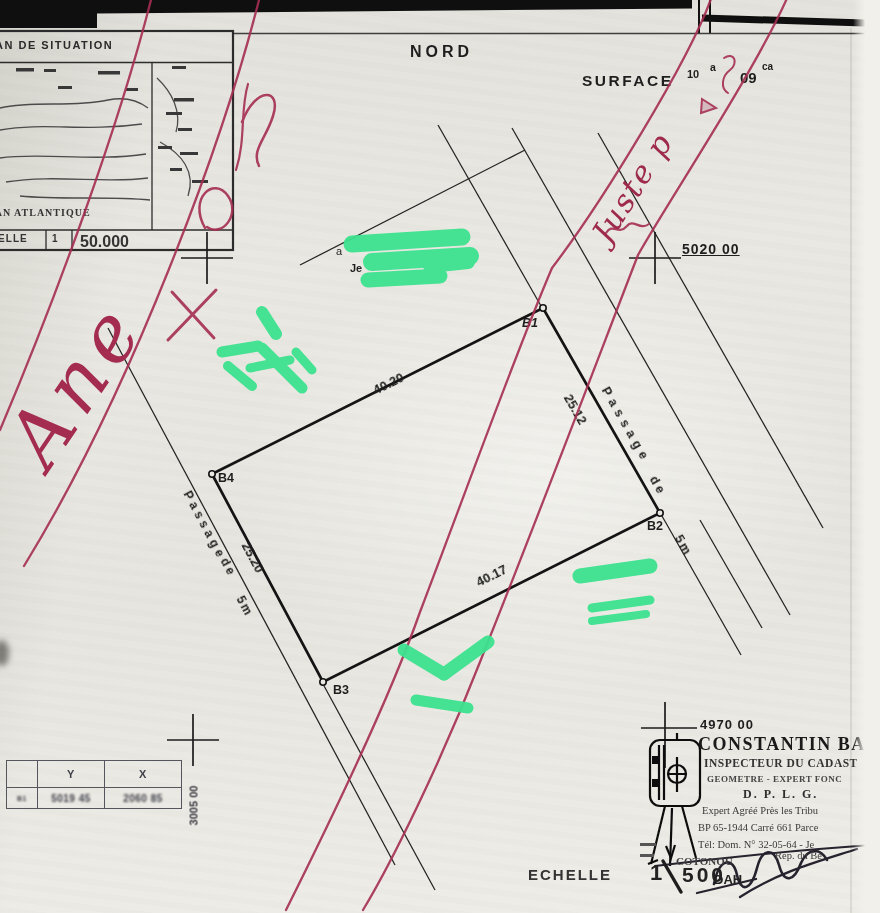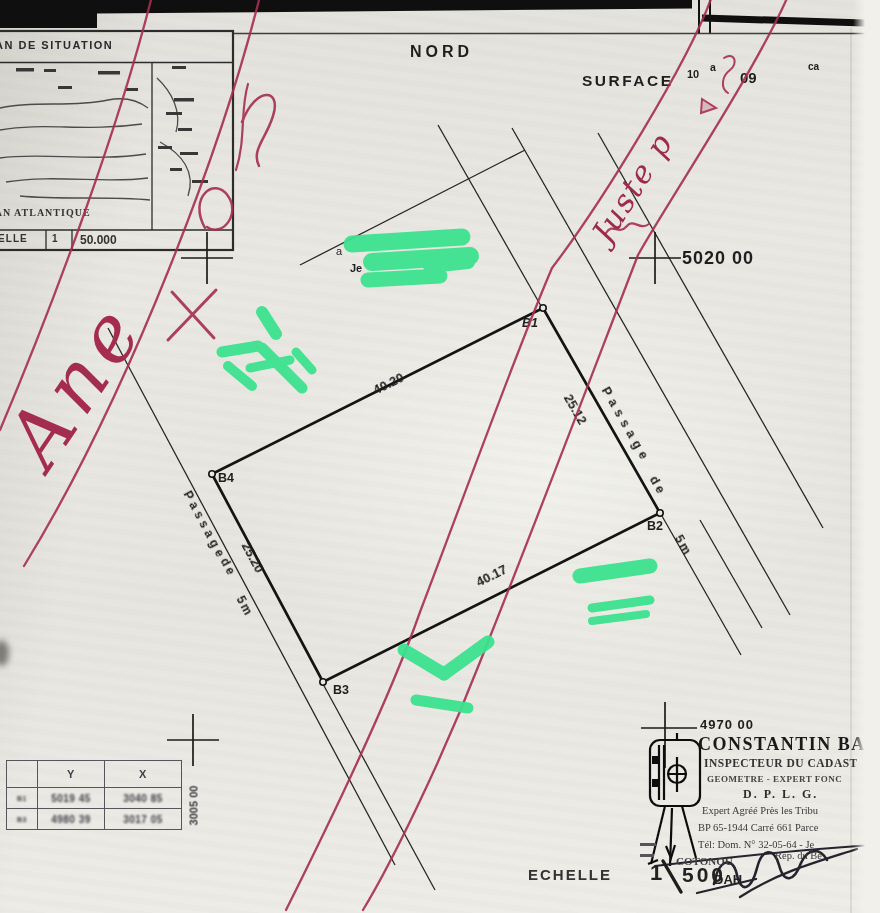--- a/index.html
+++ b/index.html
@@ -144,23 +144,23 @@
   </svg>
 
   <div class="layer">
 
     <div class="t b bl2" style="left:410px;top:44px;font-size:16px;letter-spacing:4px;">NORD</div>
 
     <div class="t b bl2" style="left:582px;top:73px;font-size:15.5px;letter-spacing:2.5px;">SURFACE</div>
     <div class="t b bl2" style="left:687px;top:69px;font-size:11px;">10</div>
     <div class="t b bl2" style="left:710px;top:62px;font-size:10.5px;">a</div>
     <div class="t b bl2" style="left:740px;top:70px;font-size:15px;">09</div>
-    <div class="t b bl2" style="left:762px;top:62px;font-size:10px;margin-left:46px;">ca</div>
-
-    <div class="t b bl2" style="left:682px;top:249px;font-size:18px;letter-spacing:1px;">5020 00</div>
+    <div class="t b bl2" style="left:762px;top:62px;font-size:10px;">ca</div>
+
+    <div class="t b bl2" style="left:682px;top:242px;font-size:14px;letter-spacing:1px;text-decoration:underline;">5020 00</div>
     <div class="t b bl2" style="left:700px;top:718px;font-size:13px;letter-spacing:1px;">4970 00</div>
     <div class="t b bl7" style="left:156px;top:800px;width:76px;text-align:center;font-size:11px;color:#3c3c44;transform:rotate(-90deg);">3005 00</div>
 
     <div class="t b bl2" style="left:522px;top:317px;font-size:12.5px;font-style:italic;">B1</div>
     <div class="t b bl2" style="left:647px;top:520px;font-size:12.5px;">B2</div>
     <div class="t b bl2" style="left:333px;top:684px;font-size:12.5px;">B3</div>
     <div class="t b bl2" style="left:218px;top:472px;font-size:12.5px;text-align:center;">B4</div>
 
     <div class="t b bl2" style="left:371px;top:385px;font-size:13px;transform:rotate(-26.5deg);transform-origin:0 0;">40.20</div>
     <div class="t b bl2" style="left:573px;top:392px;font-size:13px;transform:rotate(60deg);transform-origin:0 0;">25.12</div>
@@ -172,21 +172,21 @@
     <div class="t b bl2" style="left:683px;top:533px;font-size:12.5px;letter-spacing:2px;transform:rotate(60.3deg);transform-origin:0 0;">5m</div>
 
     <div class="t b bl2" style="left:192px;top:489px;font-size:12px;letter-spacing:4px;transform:rotate(61.9deg);transform-origin:0 0;">Passage</div>
     <div class="t b bl2" style="left:229px;top:556px;font-size:12px;letter-spacing:3px;transform:rotate(61.9deg);transform-origin:0 0;">de</div>
     <div class="t b bl2" style="left:245px;top:594px;font-size:12px;letter-spacing:2px;transform:rotate(61.9deg);transform-origin:0 0;">5m</div>
 
     <div class="t b bl4" style="left:-22px;top:40px;font-size:11px;letter-spacing:1.5px;color:#2a2a2a;">PLAN DE SITUATION</div>
     <div class="t b serif bl4" style="left:-30px;top:208px;font-size:10px;letter-spacing:1px;color:#333;">OCEAN ATLANTIQUE</div>
     <div class="t b bl4" style="left:-26px;top:234px;font-size:10px;letter-spacing:1px;color:#333;">ECHELLE</div>
     <div class="t b bl4" style="left:52px;top:234px;font-size:10px;color:#333;">1</div>
-    <div class="t b bl4" style="left:80px;top:234px;font-size:12px;color:#333;">50.000</div>
+    <div class="t b bl4" style="left:80px;top:234px;font-size:16px;color:#333;">50.000</div>
 
     <div class="t b serif bl2" style="left:698px;top:735px;font-size:18px;letter-spacing:1.5px;color:#1a1a1a;">CONSTANTIN BA</div>
     <div class="t b serif bl4" style="left:704px;top:758px;font-size:11.5px;letter-spacing:.5px;color:#333;">INSPECTEUR DU CADAST</div>
     <div class="t b serif bl4" style="left:707px;top:775px;font-size:9px;letter-spacing:.5px;color:#444;text-align:right;">GEOMETRE  -  EXPERT FONC</div>
     <div class="t b serif bl4" style="left:743px;top:788px;font-size:12px;letter-spacing:2px;color:#2e2e2e;">D. P. L. G.</div>
     <div class="t serif bl4" style="left:702px;top:806px;font-size:10.5px;color:#3a3a3a;">Expert Agréé Près les Tribu</div>
     <div class="t serif bl4" style="left:698px;top:823px;font-size:10.5px;color:#3a3a3a;">BP 65-1944 Carré 661 Parce</div>
     <div class="t serif bl4" style="left:698px;top:840px;font-size:10.5px;color:#3a3a3a;">Tél: Dom. N° 32-05-64 - Je</div>
     <div class="t b serif bl4" style="left:676px;top:856px;font-size:11px;color:#3f3f3f;">COTONOU</div>
     <div class="t serif bl4" style="left:775px;top:851px;font-size:10.5px;color:#3a3a3a;">Rép. du Bé</div>
@@ -202,26 +202,21 @@
     <table class="coord-table">
       <tbody>
           <tr>
         <th class="c1"></th>
         <th class="c2">Y</th>
         <th class="c3">X</th>
       </tr>
       <tr>
         <td class="pt">B1</td>
         <td class="v">5019 45</td>
-        <td class="v">3040 85</td>
-      </tr>
-      <tr>
-        <td class="pt">B3</td>
-        <td class="v">4980 39</td>
-        <td class="v">3017 05</td>
+        <td class="v">2060 85</td>
       </tr>
     </tbody>
       </table>
   </div>
 
   <svg class="layer" viewBox="0 0 880 913">
     <g stroke="#a52e52" fill="none" stroke-width="2.3" stroke-linecap="round" opacity=".9">
       <path d="M152,-4 C118,130 55,300 0,430"></path>
       <path d="M260,-4 C224,140 132,390 24,566"></path>
       <path d="M712,-4 C690,60 600,205 552,268 C516,352 468,486 420,612 C392,692 330,822 286,910"></path>

